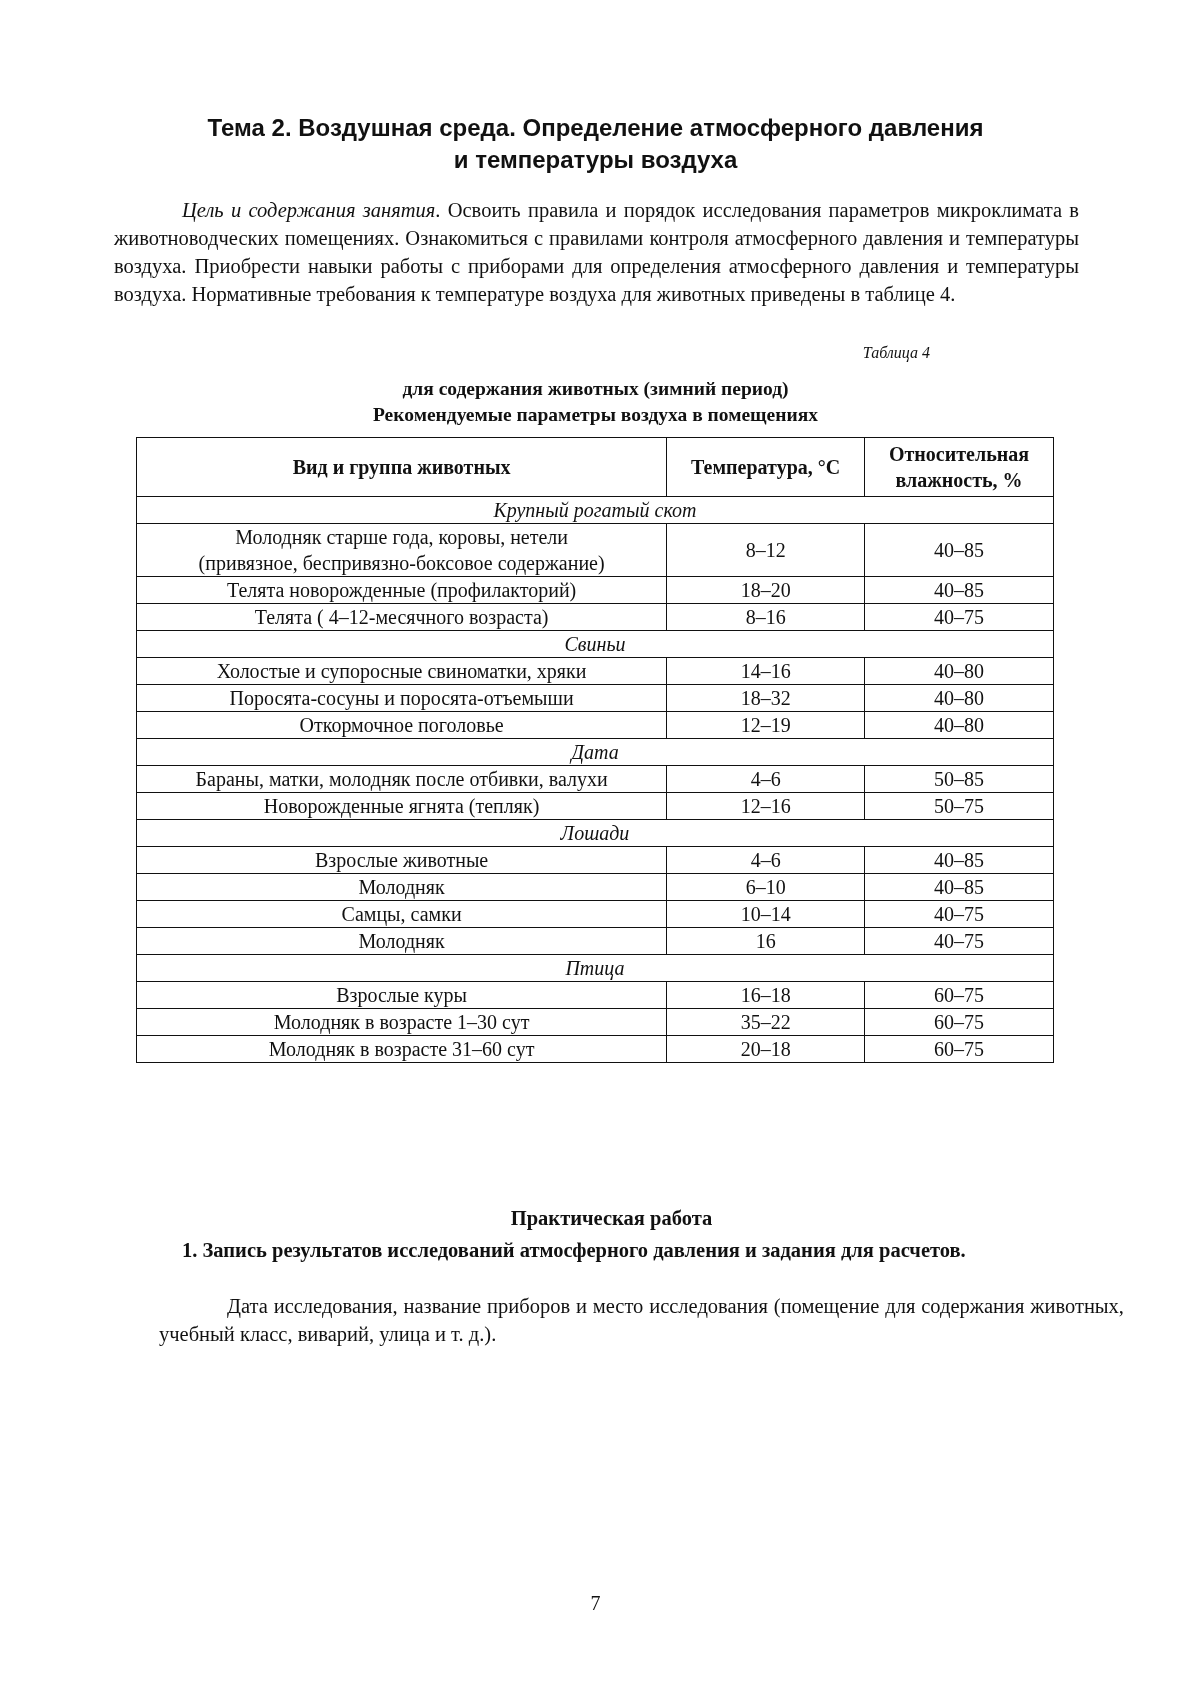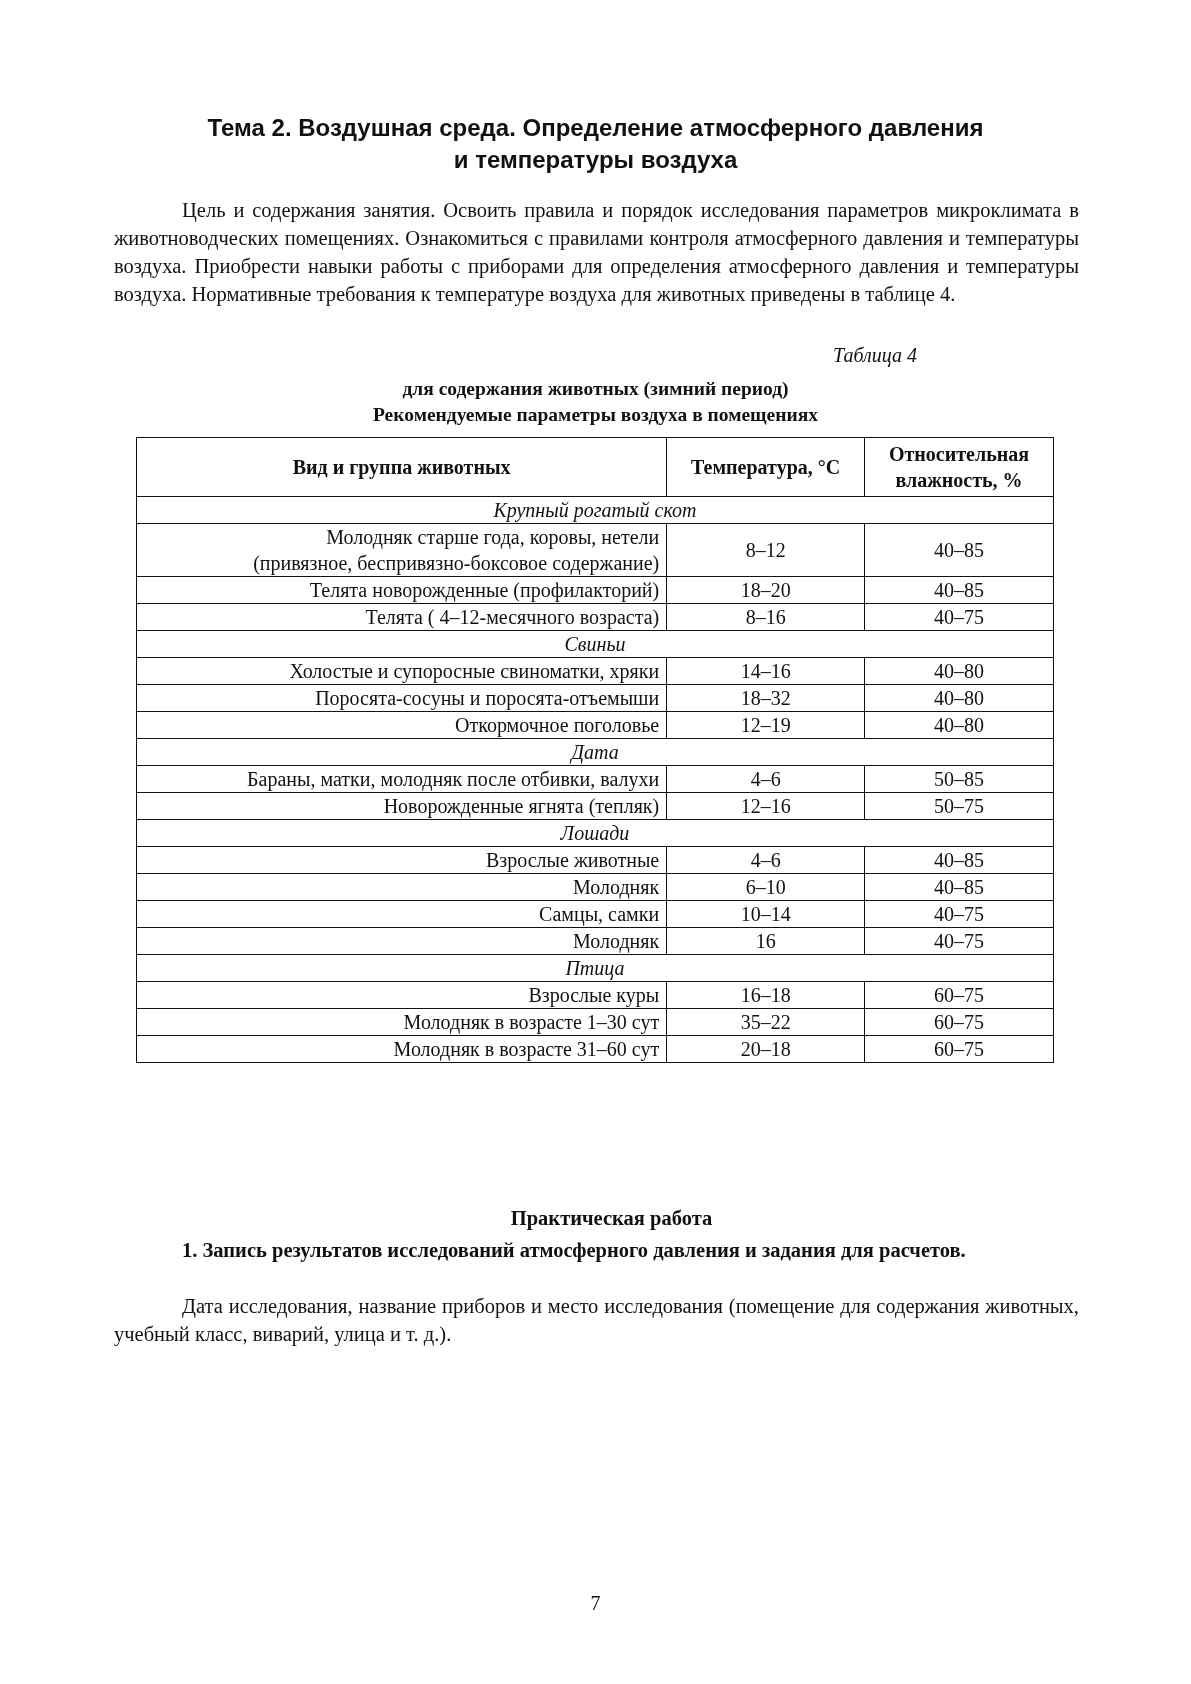--- a/index.html
+++ b/index.html
@@ -7,53 +7,53 @@
   .page { position: absolute; left: 0; top: 0; width: 1042px; height: 1684px; }
   .title {
     position: absolute; left: 0; top: 112px; width: 1191px; text-align: center;
     font-family: "Liberation Sans", sans-serif; font-weight: bold; font-size: 24px; line-height: 32px;
   }
   .para {
     position: absolute; left: 114px; width: 965px;
     font-family: "Liberation Serif", serif; font-size: 20.5px; line-height: 28px;
     text-align: justify; text-indent: 68px;
   }
-  .para .lead { }
+  .para .lead { font-style: italic; }
   .intro { top: 196px; }
   .table-num {
-    position: absolute; right: 125px; top: 344px;
-    font-family: "Liberation Serif", serif; font-style: italic; font-size: 20px;
+    position: absolute; right: 112px; top: 344px;
+    font-family: "Liberation Serif", serif; font-style: italic; font-size: 16px;
   }
   .table-caption {
     position: absolute; left: 0; width: 1191px; top: 376px; text-align: center;
     font-family: "Liberation Serif", serif; font-weight: bold; font-size: 19.5px; line-height: 26px;
   }
   table.data {
     position: absolute; left: 136px; top: 437px; width: 918px;
     border-collapse: collapse;
     font-family: "Liberation Serif", serif; font-size: 20px;
   }
   table.data td, table.data th { border: 1.5px solid #111; padding: 0 7px; line-height: 26px; height: 26px; }
   table.data th { font-weight: bold; height: 58px; text-align: center; line-height: 26px; }
   table.data col.c1 { width: 531px; }
   table.data col.c2 { width: 198px; }
   table.data col.c3 { width: 189px; }
   td.group { text-align: center; font-style: italic; }
   td.num { text-align: center; }
-  td.name { text-align: right; margin-top: 16px; }
+  td.name { text-align: center; margin-top: 16px; }
   .section-title {
     position: absolute; left: 0; width: 1191px; top: 1207px; text-align: center;
     font-family: "Liberation Serif", serif; font-weight: bold; font-size: 20.5px; padding-left: 16px;
   }
   .task {
     position: absolute; left: 114px; width: 965px; top: 1236px;
     font-family: "Liberation Serif", serif; font-weight: bold; font-size: 20.5px; line-height: 28px;
     text-align: justify; text-indent: 68px;
   }
-  .task-desc { top: 1292px; }
+  .task-desc { top: 1292px; margin-left: 45px; }
   .page-num {
     position: absolute; left: 0; width: 1191px; top: 1592px; text-align: center;
     font-family: "Liberation Serif", serif; font-size: 20px;
   }
 </style>
 </head>
 <body>
 
 <div class="page">
 

